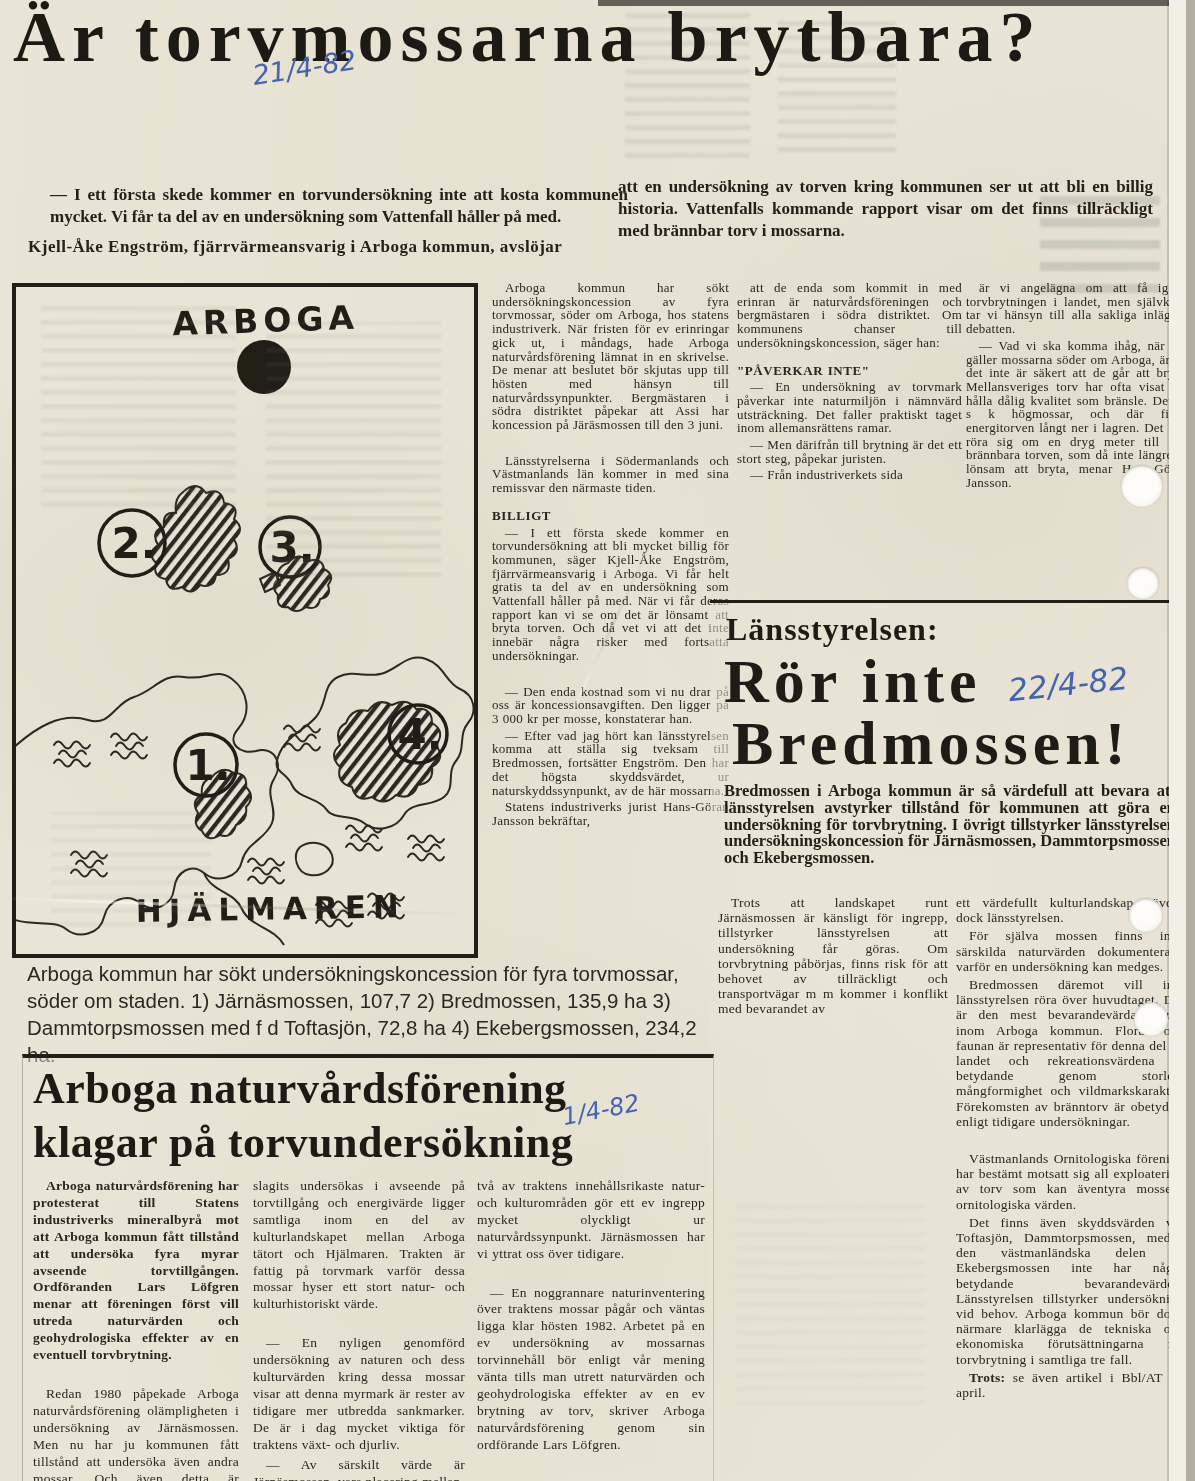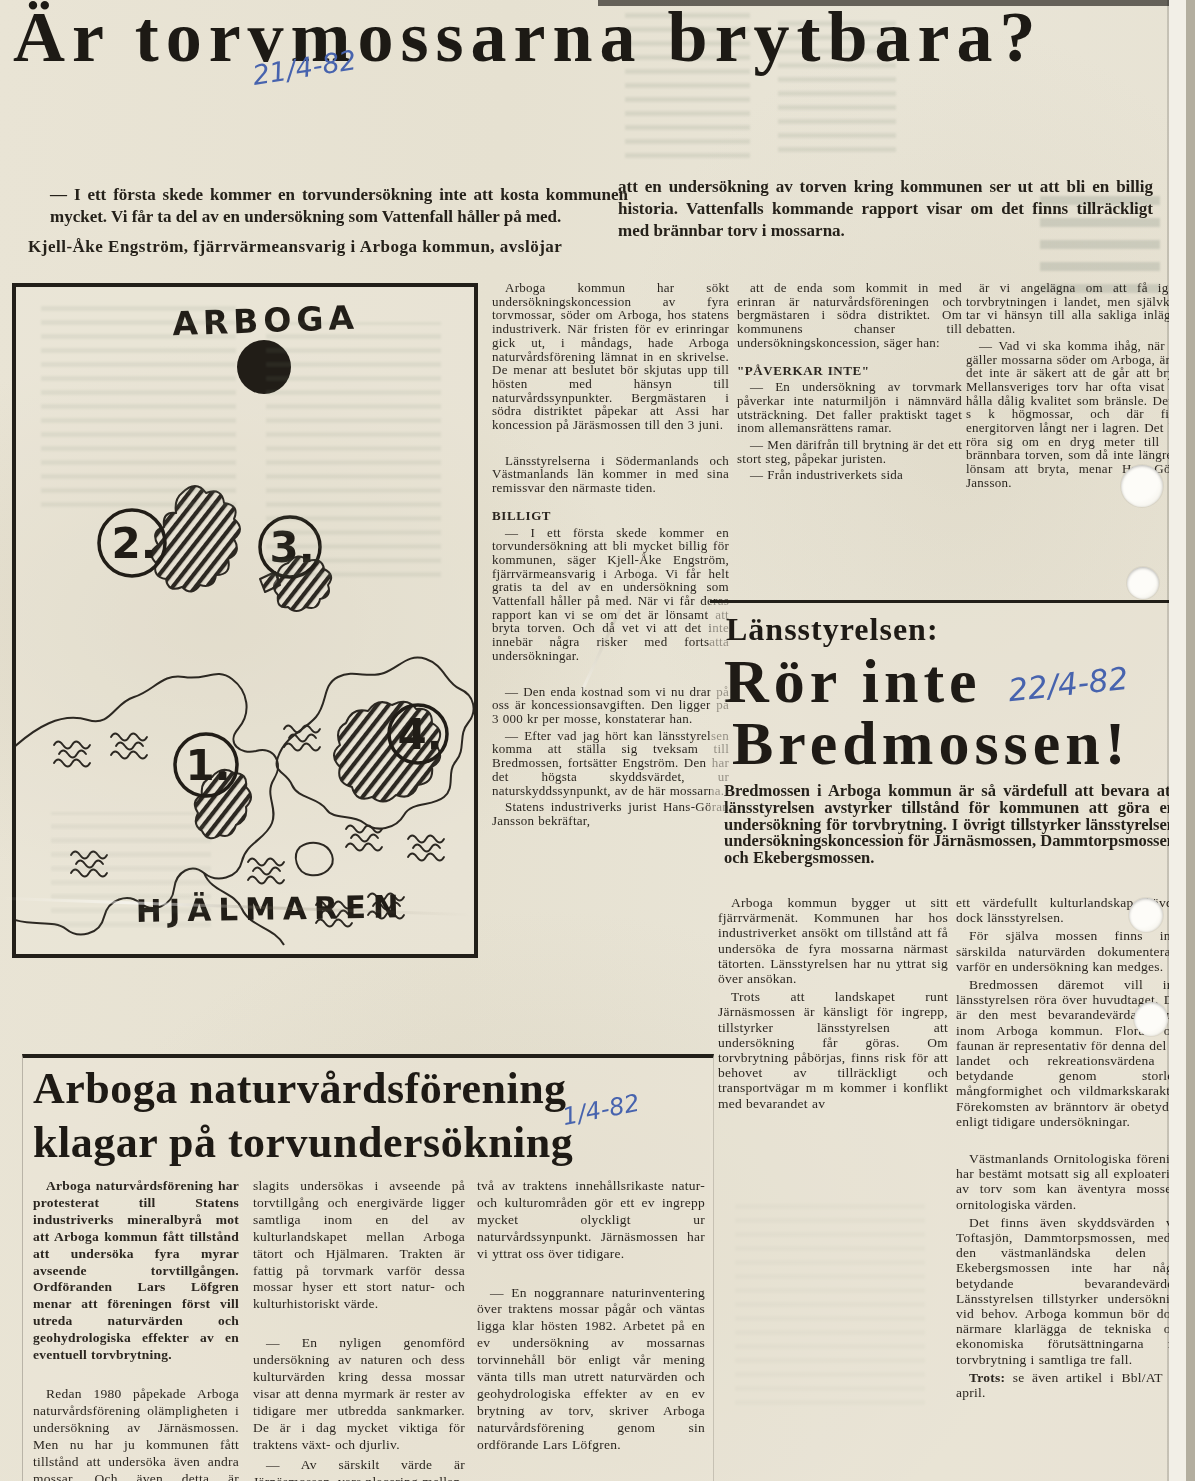--- a/index.html
+++ b/index.html
@@ -134,20 +134,21 @@
         <use href="#wv" x="300" y="618"></use>
         <use href="#wv" x="352" y="610"></use>
         <use href="#wv" x="330" y="542"></use>
         <use href="#wv" x="392" y="552"></use>
       </g>
 
       <text x="120" y="635" font-size="31" font-weight="bold" letter-spacing="7" fill="#211d17" transform="rotate(-1 120 635)">HJÄLMAREN</text>
     </svg>
   </div>
 
+  <div class="abs caption" style="left:27px;top:960px;width:680px;">Arboga kommun har sökt undersökningskoncession för fyra torvmossar, söder om staden. 1) Järnäsmossen, 107,7 2) Bredmossen, 135,9 ha 3) Dammtorpsmossen med f d Toftasjön, 72,8 ha 4) Ekebergsmossen, 234,2 ha.</div>
 
   <div class="abs col" style="left:492px;top:281px;width:237px;">
     <p>Arboga kommun har sökt undersökningskoncession av fyra torvmossar, söder om Arboga, hos statens industriverk. När fristen för ev erinringar gick ut, i måndags, hade Arboga naturvårdsförening lämnat in en skrivelse. De menar att beslutet bör skjutas upp till hösten med hänsyn till naturvårdssynpunkter. Bergmästaren i södra distriktet påpekar att Assi har koncession på Järäsmossen till den 3 juni.</p>
     <p class="gap">Länsstyrelserna i Södermanlands och Västmanlands län kommer in med sina remissvar den närmaste tiden.</p>
     <p class="subhead">BILLIGT</p>
     <p>— I ett första skede kommer en torvundersökning att bli mycket billig för kommunen, säger Kjell-Åke Engström, fjärrvärmeansvarig i Arboga. Vi får helt gratis ta del av en undersökning som Vattenfall håller på med. När vi får deras rapport kan vi se om det är lönsamt att bryta torven. Och då vet vi att det inte innebär några risker med fortsatta undersökningar.</p>
     <p class="gap">— Den enda kostnad som vi nu drar på oss är koncessionsavgiften. Den ligger på 3 000 kr per mosse, konstaterar han.</p>
     <p>— Efter vad jag hört kan länsstyrelsen komma att ställa sig tveksam till Bredmossen, fortsätter Engström. Den har det högsta skyddsvärdet, ur naturskyddssynpunkt, av de här mossarna.</p>
     <p>Statens industriverks jurist Hans-Göran Jansson bekräftar,</p>
   </div>
@@ -165,21 +166,20 @@
     <p>— Vad vi ska komma ihåg, när det gäller mossarna söder om Arboga, är att det inte är säkert att de går att bryta. Mellansveriges torv har ofta visat sig hålla dålig kvalitet som bränsle. Det är s k högmossar, och där finns energitorven långt ner i lagren. Det kan röra sig om en dryg meter till den brännbara torven, som då inte längre är lönsam att bryta, menar Hans-Göran Jansson.</p>
   </div>
 
   <div class="abs bredbox" style="left:710px;top:600px;width:480px;height:881px;">
     <div class="abs kicker" style="left:16px;top:8px;">Länsstyrelsen:</div>
     <div class="abs bredhead" style="left:14px;top:48px;">Rör inte</div>
     <div class="abs bredhead" style="left:14px;top:110px;margin-left:8px;">Bredmossen!</div>
     <div class="abs bredlead" style="left:14px;top:180px;width:452px;">Bredmossen i Arboga kommun är så värdefull att bevara att länsstyrelsen avstyrker tillstånd för kommunen att göra en undersökning för torvbrytning. I övrigt tillstyrker länsstyrelsen undersökningskoncession för Järnäsmossen, Dammtorpsmossen och Ekebergsmossen.</div>
 
     <div class="abs col col2" style="left:8px;top:292px;width:230px;">
-      <p>Arboga kommun bygger ut sitt fjärrvärmenät. Kommunen har hos industriverket ansökt om tillstånd att få undersöka de fyra mossarna närmast tätorten. Länsstyrelsen har nu yttrat sig över ansökan.</p>
       <p>Trots att landskapet runt Järnäsmossen är känsligt för ingrepp, tillstyrker länsstyrelsen att undersökning får göras. Om torvbrytning påbörjas, finns risk för att behovet av tillräckligt och transportvägar m m kommer i konflikt med bevarandet av</p>
     </div>
     <div class="abs col col2" style="left:246px;top:292px;width:228px;">
       <p class="noind">ett värdefullt kulturlandskap hävdar dock länsstyrelsen.</p>
       <p>För själva mossen finns inga särskilda naturvärden dokumenterade varför en undersökning kan medges.</p>
       <p>Bredmossen däremot vill inte länsstyrelsen röra över huvudtaget. Det är den mest bevarandevärda myren inom Arboga kommun. Floran och faunan är representativ för denna del av landet och rekreationsvärdena är betydande genom storlek, mångformighet och vildmarkskaraktär. Förekomsten av bränntorv är obetydlig enligt tidigare undersökningar.</p>
       <p class="gap">Västmanlands Ornitologiska förening har bestämt motsatt sig all exploatering av torv som kan äventyra mossens ornitologiska värden.</p>
       <p>Det finns även skyddsvärden vid Toftasjön, Dammtorpsmossen, medan den västmanländska delen av Ekebergsmossen inte har några betydande bevarandevärden. Länsstyrelsen tillstyrker undersökning vid behov. Arboga kommun bör dock närmare klarlägga de tekniska och ekonomiska förutsättningarna för torvbrytning i samtliga tre fall.</p>
       <p><span class="footlbl">Trots:</span><span> se även artikel i Bbl/AT 21 april.</span></p>
     </div>

